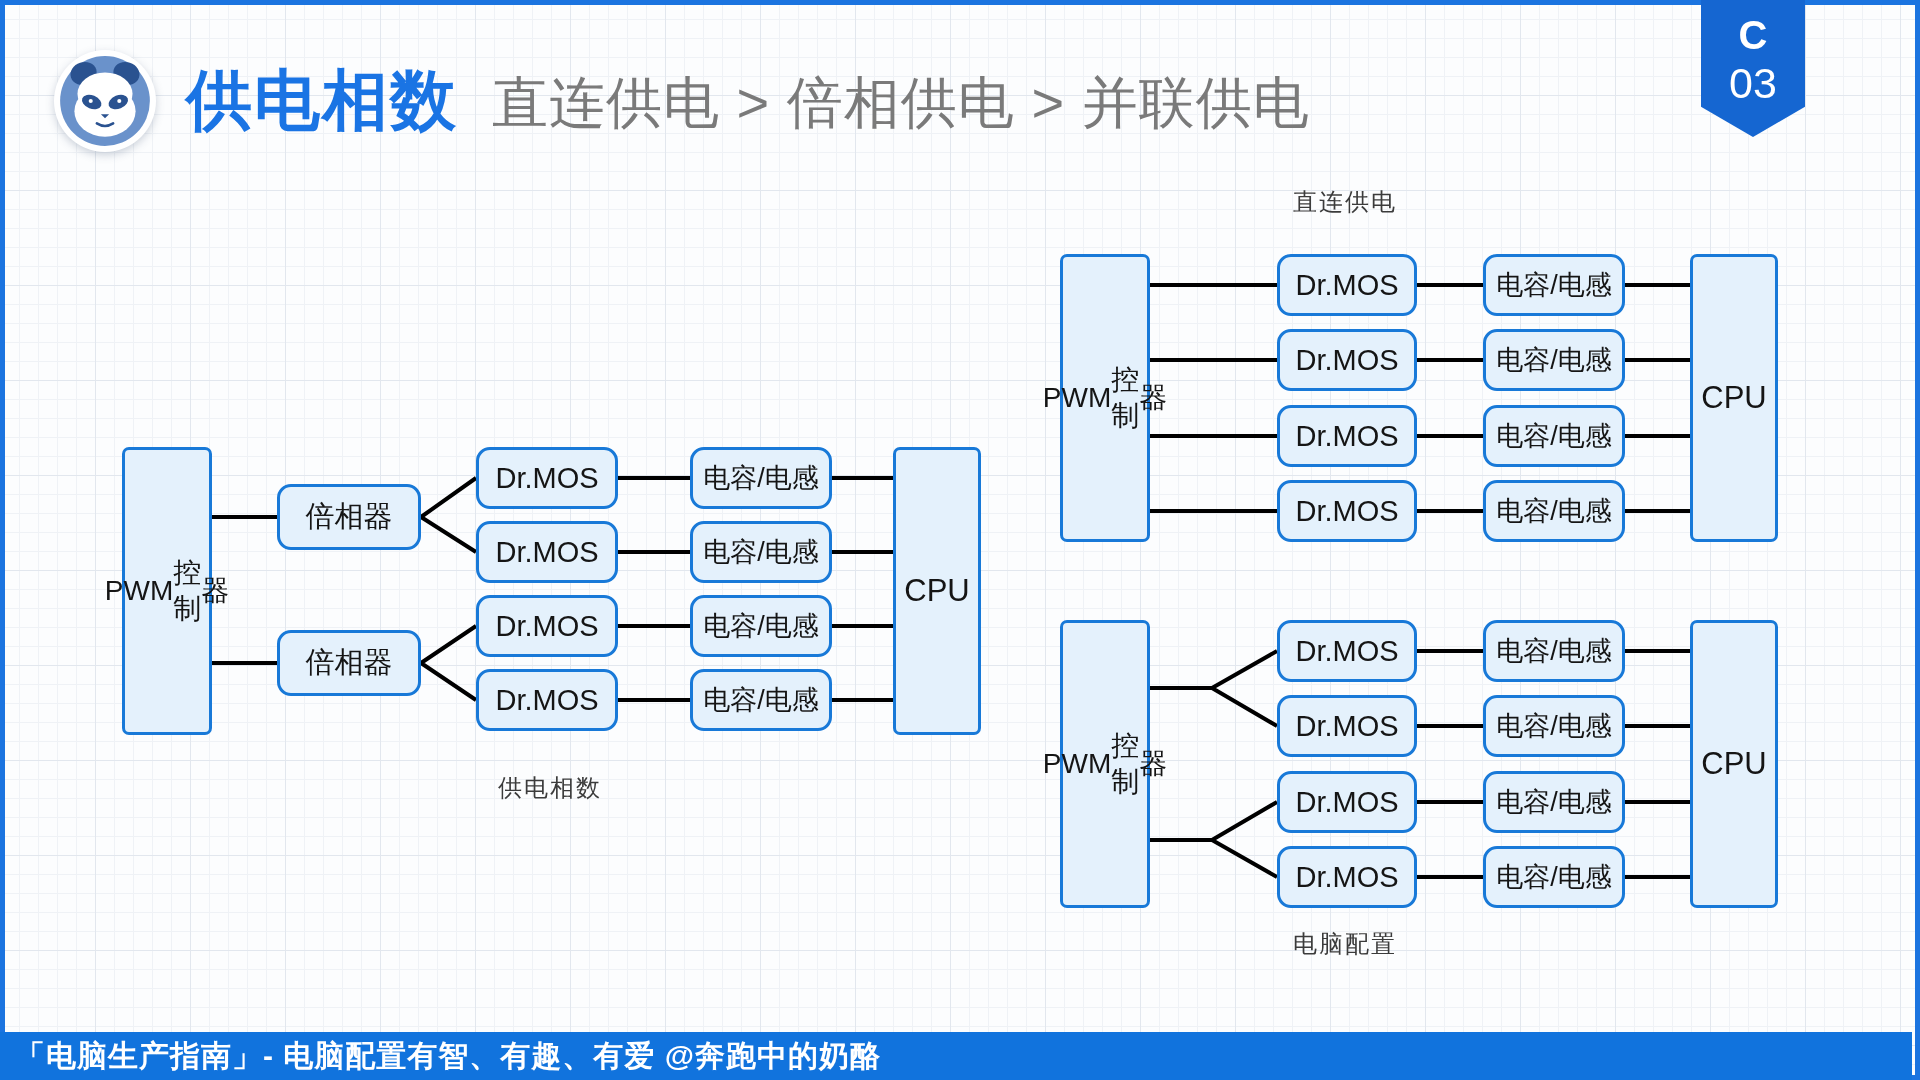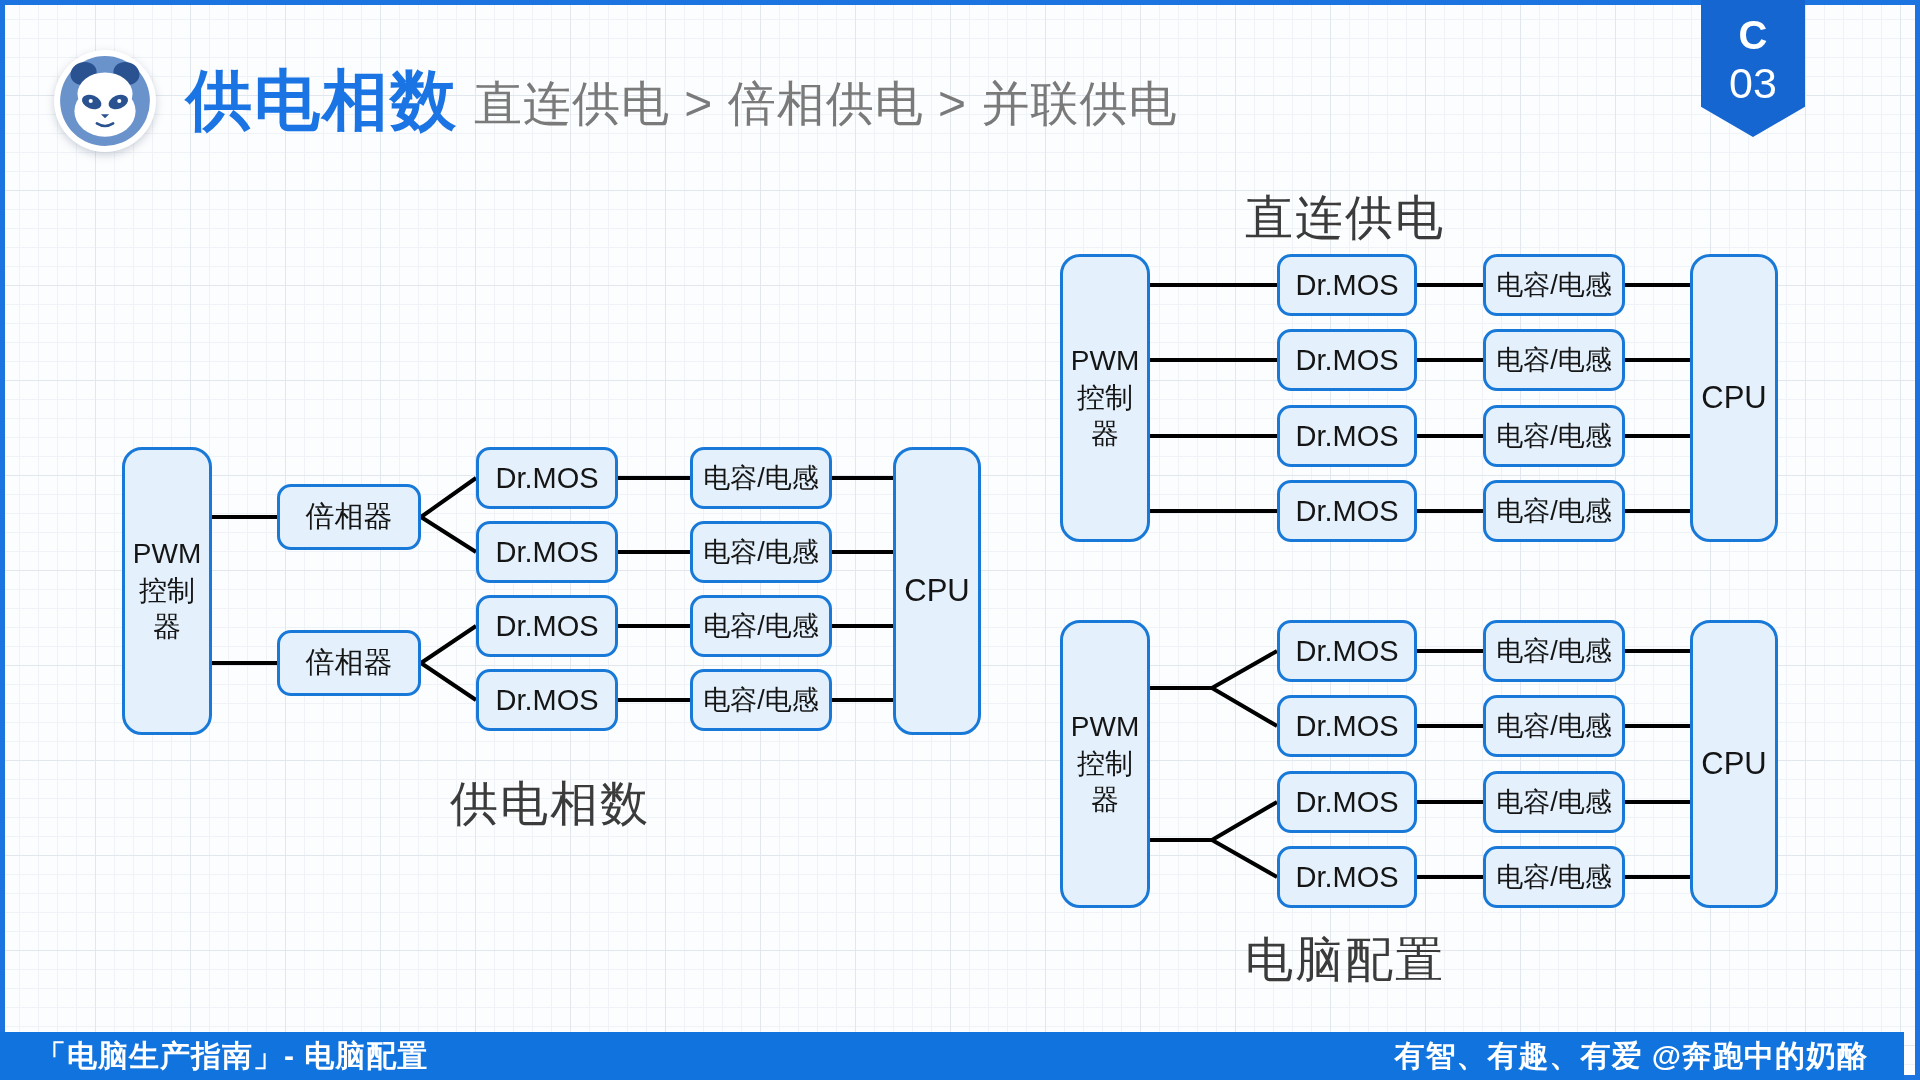--- a/index.html
+++ b/index.html
@@ -13,40 +13,40 @@
       linear-gradient(#eff2f6 1px, transparent 1px),
       linear-gradient(90deg,#eff2f6 1px, transparent 1px);
     background-size:95px 95px,95px 95px,19px 19px,19px 19px;
   }
   .frame{position:absolute;inset:0;border:5px solid #1b74e0;pointer-events:none;z-index:40;}
   
   .header{position:absolute;left:54px;top:44px;height:114px;display:flex;align-items:center;z-index:10;}
   .logo{width:102px;height:102px;border-radius:50%;box-shadow:0 3px 8px rgba(60,80,110,.25);background:#fff;}
   .logo svg{display:block;width:102px;height:102px;}
   .title{margin-left:30px;font-size:66px;font-weight:bold;color:#1a74e4;letter-spacing:2px;}
-  .subtitle{margin-left:16px;font-size:48px;font-weight:500;color:#7a7a7a;letter-spacing:1px;padding-top:6px;}
+  .subtitle{margin-left:34px;font-size:56px;font-weight:500;color:#7a7a7a;letter-spacing:1px;padding-top:6px;}
   
   .badge{position:absolute;left:1701px;top:0;width:104px;height:137px;background:#1566d1;
     clip-path:polygon(0 0,100% 0,100% 78%,50% 100%,0 78%);
     color:#fff;text-align:center;z-index:60;filter:drop-shadow(0 2px 3px rgba(0,0,0,.25));}
   .badge-letter{font-size:40px;font-weight:bold;margin-top:13px;}
   .badge-number{font-size:43px;font-weight:500;margin-top:1px;}
   
   .wires{position:absolute;left:0;top:0;z-index:1;}
   .box{position:absolute;box-sizing:border-box;background:#e4f1fc;border:3px solid #1879d8;
     border-radius:14px;display:flex;align-items:center;justify-content:center;
     font-size:29px;color:#151515;z-index:5;}
-  .tall{border-radius:20px;flex-direction:column;font-size:28px;line-height:1.3;text-align:center;}
+  .tall{border-radius:7px;flex-direction:row;font-size:28px;line-height:1.3;text-align:center;}
   .cap{font-size:27px;}
   .cpu{font-size:31px;}
-  .diagram-label{position:absolute;transform:translateX(-50%);font-size:48px;font-weight:500;
+  .diagram-label{position:absolute;transform:translateX(-50%);font-size:24px;font-weight:500;
     color:#3b3b3b;letter-spacing:2px;white-space:nowrap;z-index:5;}
   
-  .footer{position:absolute;left:0;right:16px;bottom:0;height:48px;background:#1173dd;color:#fff;
-    display:flex;align-items:center;justify-content:space-between;padding:0 36px;
+  .footer{position:absolute;left:0;right:8px;bottom:0;height:48px;background:#1173dd;color:#fff;
+    display:flex;align-items:center;padding:0 15px;
     font-size:30px;font-weight:bold;z-index:50;letter-spacing:1px;}
 </style>
 </head>
 <body>
 
 <div class="slide">
 
   <svg class="wires" width="1920" height="1080" viewBox="0 0 1920 1080">
 
     <path d="M212 517 H277 M212 663 H277

